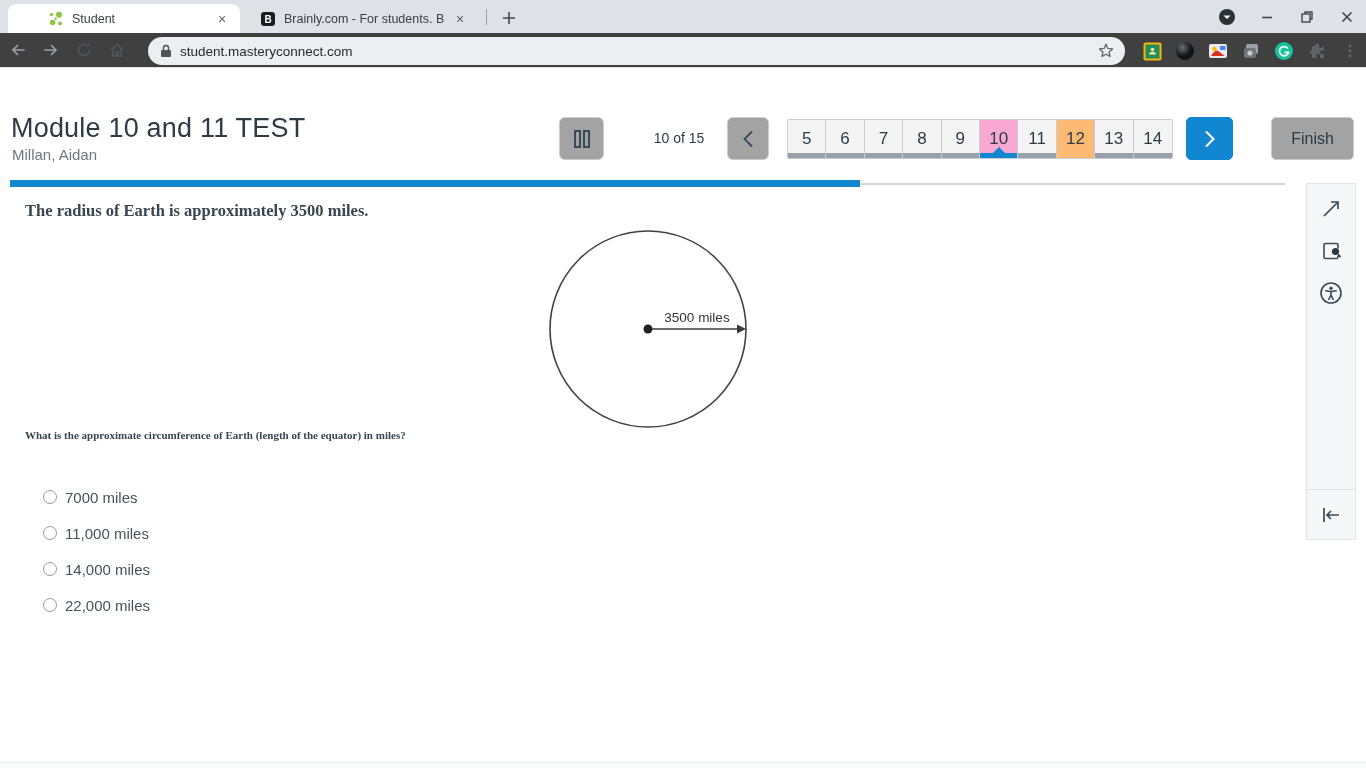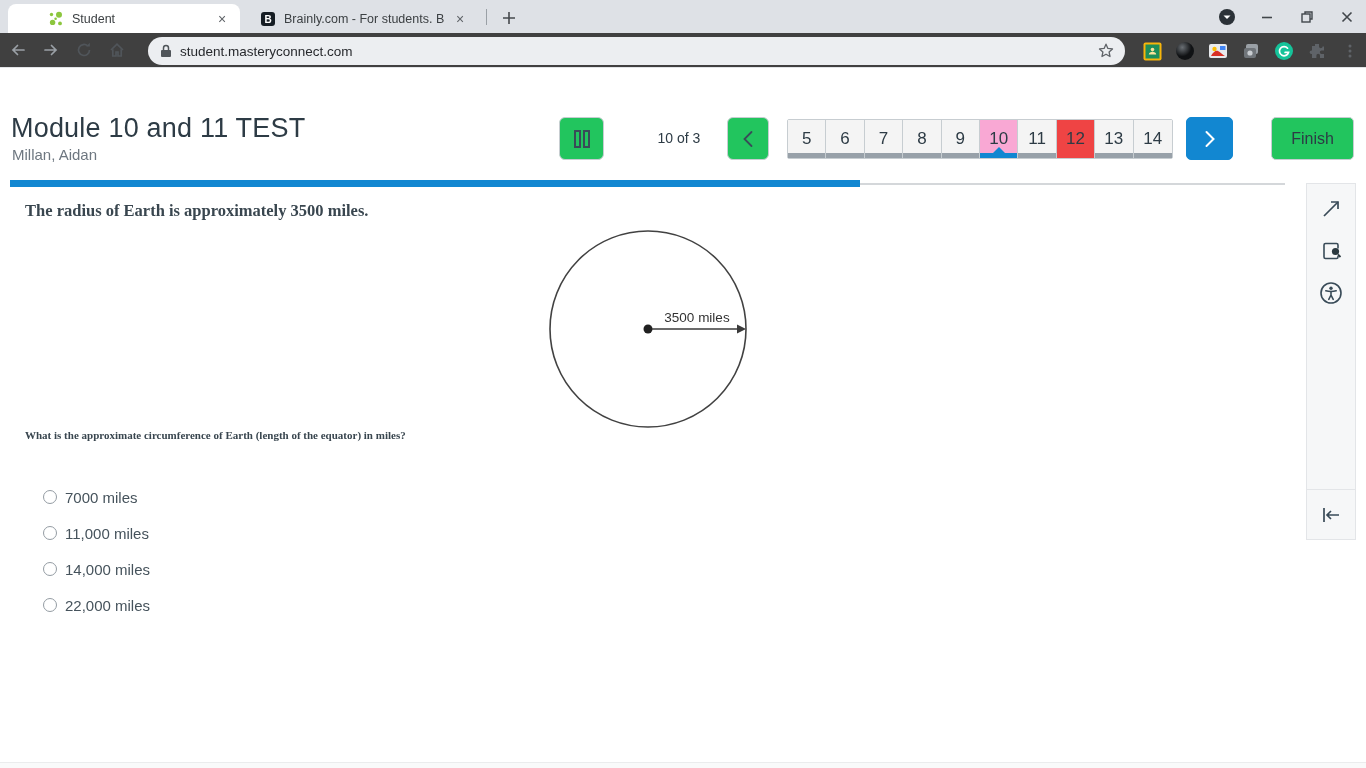--- a/index.html
+++ b/index.html
@@ -23,35 +23,35 @@
   .omnibox { position:absolute; left:148px; top:4px; width:977px; height:28px; background:#eceef1; border-radius:14px; display:flex; align-items:center; padding:0 10px 0 12px; }
   .omni-url { font-size:13.5px; color:#27292d; margin-left:8px; flex:1; }
   .ext-row { position:absolute; right:6px; top:4px; height:28px; display:flex; align-items:center; gap:13px; }
   .extbtn { width:20px; height:20px; display:flex; align-items:center; justify-content:center; }
 
   
   .page { position:absolute; left:0; top:68px; width:1242px; height:700px; background:#fff; }
   .test-title { position:absolute; left:11px; top:45px; font-size:27px; font-weight:400; color:#2d3b45; letter-spacing:.2px; }
   .test-student { position:absolute; left:12px; top:78px; font-size:15px; color:#6e7780; }
 
-  .btn { background:#22c55e; border:1px solid #c7cdd1; border-radius:6px; color:#2d3b45; display:flex; align-items:center; justify-content:center; cursor:pointer; }
+  .btn { background:#a3a3a3; border:1px solid #c7cdd1; border-radius:6px; color:#2d3b45; display:flex; align-items:center; justify-content:center; cursor:pointer; }
   .pause-btn { position:absolute; left:559px; top:49px; width:45px; height:43px; }
   .count-label { position:absolute; left:648px; top:62px; width:62px; text-align:center; font-size:14px; color:#2d3b45; }
   .prev-btn { position:absolute; left:727px; top:49px; width:42px; height:43px; }
   .next-btn { position:absolute; left:1186px; top:49px; width:47px; height:43px; background:#1287d1; border:1px solid #1287d1; border-radius:5px; }
   .finish-btn { position:absolute; left:1271px; top:49px; width:83px; height:43px; border-radius:5px; font-size:16px; }
 
   .pager { position:absolute; left:787px; top:51px; height:40px; display:flex; border:1px solid #c7cdd1; border-radius:2px; overflow:visible; }
   .pagebtn { width:38.4px; height:38px; border-right:1px solid #c7cdd1; background:#f4f4f4; color:#2d3b45; font-size:17px; display:flex; align-items:center; justify-content:center; position:relative; cursor:pointer; }
   .pagebtn:last-child { border-right:none; }
   .pagebtn.answered::after { content:""; position:absolute; left:0; right:0; bottom:0; height:5px; background:#98a1a9; }
   .pagebtn.current { background:#f9a8d4; }
   .pagebtn.current::after { content:""; position:absolute; left:0; right:0; bottom:0; height:5px; background:#1287d1; }
   .pagebtn.current::before { content:""; position:absolute; bottom:5px; left:50%; margin-left:-6px; width:0; height:0; border-left:6px solid transparent; border-right:6px solid transparent; border-bottom:6px solid #1287d1; }
-  .pagebtn.unanswered { background:#ef4444; }
+  .pagebtn.unanswered { background:#fdba74; }
 
   .progress { position:absolute; left:10px; top:112px; width:1275px; height:7px; }
   .progress-track { position:absolute; left:0; top:3px; width:100%; height:1.5px; background:#d4d7da; }
   .progress-fill { position:absolute; left:0; top:0; height:7px; background:#1287d1; }
 
   
   .stimulus-text { position:absolute; left:25px; top:133px; font-family:"Liberation Serif", serif; font-weight:bold; font-size:16.5px; color:#39464f; }
   .diagram { position:absolute; left:548px; top:161px; }
   .prompt-text { position:absolute; left:25px; top:361px; font-family:"Liberation Serif", serif; font-weight:bold; font-size:11px; color:#39464f; }
   .options { position:absolute; left:43px; top:411px; }
@@ -216,21 +216,21 @@
   <div class="test-title">Module 10 and 11 TEST</div>
   <div class="test-student">Millan, Aidan</div>
 
   <div class="btn pause-btn">
     <svg width="18" height="20" viewBox="0 0 18 20">
       <rect x="2" y="2" width="5" height="16" fill="none" stroke="#394b58" stroke-width="2"></rect>
       <rect x="11" y="2" width="5" height="16" fill="none" stroke="#394b58" stroke-width="2"></rect>
     </svg>
   </div>
 
-  <div class="count-label">10 of 3</div>
+  <div class="count-label">10 of 15</div>
 
   <div class="btn prev-btn">
     <svg width="14" height="18" viewBox="0 0 14 18">
       <path d="M10.5 2 L3.5 9 L10.5 16" fill="none" stroke="#394b58" stroke-width="1.8" stroke-linecap="round"></path>
     </svg>
   </div>
 
   <div class="pager">
     <div class="pagebtn answered">5</div>
     <div class="pagebtn answered">6</div>

